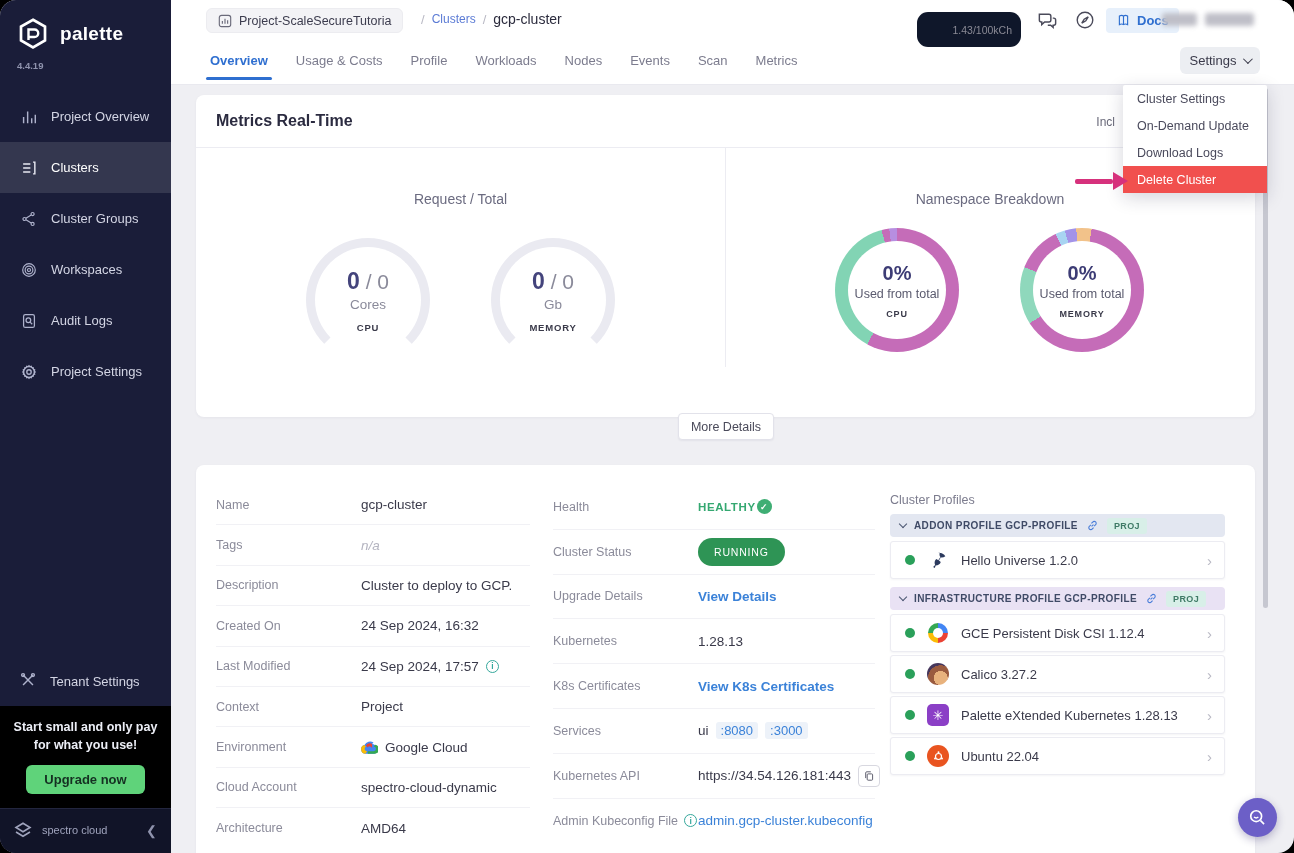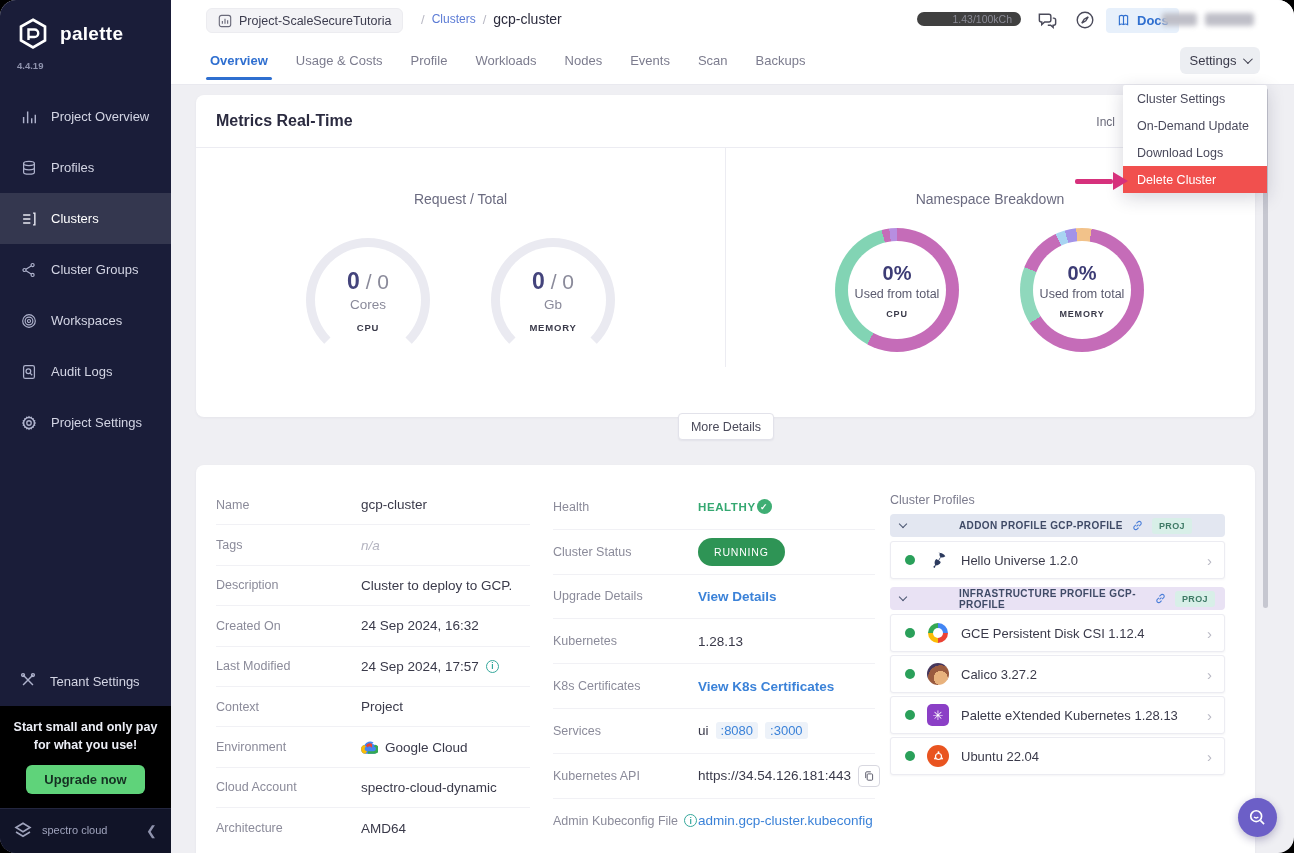--- a/index.html
+++ b/index.html
@@ -28,21 +28,21 @@
   .collapse { color:#8f93ad; font-size:13px; cursor:pointer; }
 
   
   .main { position:absolute; left:171px; top:0; width:1123px; height:853px; }
   .topbar { position:absolute; left:0; top:0; width:100%; height:85px; background:#fff; border-bottom:1px solid #e9e9ef; }
   .proj-pill { position:absolute; left:35px; top:8px; height:25px; display:flex; align-items:center; gap:7px; background:#f3f3f6; border:1px solid #ececf0; border-radius:6px; padding:0 11px; font-size:12.5px; color:#3c3c4e; cursor:pointer; }
   .crumbs { position:absolute; left:250px; top:11px; display:flex; align-items:center; gap:7px; }
   .crumb-sep { color:#b9b9c4; font-size:13px; }
   .crumb-link { color:#5b7bd5; font-size:12px; cursor:pointer; }
   .crumb-cur { color:#2b2b3d; font-size:14px; font-weight:500; }
-  .credits { position:absolute; left:746px; top:12px; width:104px; height:14px; background:#404040; border-radius:11px; font-size:10.5px; color:#8a8a95; display:flex; align-items:center; justify-content:flex-end; padding-right:9px; }
+  .credits { position:absolute; left:746px; top:12px; width:104px; height:35px; background:#0f172a; border-radius:11px; font-size:10.5px; color:#8a8a95; display:flex; align-items:center; justify-content:flex-end; padding-right:9px; }
   .top-icon { position:absolute; top:9px; width:24px; height:24px; color:#4a4a5a; cursor:pointer; }
   .docs-btn { position:absolute; left:935px; top:8px; height:25px; display:flex; align-items:center; gap:6px; background:#e7f0fb; border-radius:4px; padding:0 10px; color:#2f6fd0; font-size:13px; font-weight:600; cursor:pointer; }
   .user-blur { position:absolute; left:991px; top:13px; width:92px; height:14px; display:flex; gap:8px; filter:blur(2.5px); }
   .user-blur div { background:#bfbfc8; border-radius:3px; height:13px; }
 
   
   .tabs { position:absolute; left:25px; top:47px; display:flex; }
   .tab { padding:6px 14px 14px; font-size:13px; color:#7c7c8e; cursor:pointer; position:relative; }
   .tab.active { color:#2f6fd0; font-weight:700; }
   .tab.active::after { content:""; position:absolute; left:10px; right:10px; bottom:2px; height:3px; background:#2f6fd0; border-radius:2px; }
@@ -102,21 +102,21 @@
   .blue-link { color:#3b82d8; font-size:13.5px; cursor:pointer; }
   .port-chip { background:#edf2f9; color:#3b82d8; font-size:13px; padding:1px 5px; border-radius:3px; cursor:pointer; }
   .copy-btn { width:22px; height:22px; border:1px solid #d8d8e0; background:#fff; border-radius:4px; display:inline-flex; align-items:center; justify-content:center; color:#5a5a6a; cursor:pointer; }
 
   
   .cp-title { position:absolute; left:694px; top:28px; font-size:12.5px; color:#7c7c8e; }
   .cp-group-head { position:absolute; left:694px; width:335px; height:23px; display:flex; align-items:center; gap:8px; padding:0 10px; border-radius:4px; }
   .cp-head-addon { top:49px; background:#e3e7f1; }
   .cp-head-infra { top:122px; background:#e9e2f4; }
   .cp-chev { width:6px; height:6px; border-right:1.4px solid #4a5570; border-bottom:1.4px solid #4a5570; transform:rotate(45deg); margin-top:-3px; flex:0 0 6px; }
-  .cp-head-label { font-size:10px; font-weight:700; color:#3f4a66; letter-spacing:.4px;margin-left:45px; }
+  .cp-head-label { font-size:10px; font-weight:700; color:#3f4a66; letter-spacing:.4px; }
   .link-icon { color:#4a7ed9; display:inline-flex; }
   .proj-badge { background:#d8efe8; color:#3f7a66; font-size:9px; font-weight:700; padding:3px 7px; border-radius:3px; letter-spacing:.4px; }
   .cp-item { position:absolute; left:694px; width:335px; height:38px; background:#fff; border:1px solid #ececf2; border-radius:3px; box-shadow:0 1px 2px rgba(40,40,80,.05); display:flex; align-items:center; gap:12px; padding:0 12px 0 14px; cursor:pointer; }
   .cp-dot { width:10px; height:10px; background:#2aa05a; border-radius:50%; flex:0 0 10px; }
   .cp-ic { width:22px; height:22px; flex:0 0 22px; display:flex; align-items:center; justify-content:center; }
   .cp-name { font-size:13px; color:#3a3a4a; flex:1; }
   .cp-arrow { color:#b9b9c4; font-size:15px; }
   .ic-gce { width:20px; height:20px; border-radius:50%; background:conic-gradient(#4285f4 0 25%, #ea4335 25% 50%, #fbbc05 50% 75%, #34a853 75% 100%); position:relative; }
   .ic-gce::after { content:""; position:absolute; inset:5px; background:#fff; border-radius:50%; }
   .ic-calico { width:22px; height:22px; border-radius:50%; background:radial-gradient(circle at 62% 68%, #e8b27d 0 34%, #9a5b3f 35% 62%, #45365c 63% 100%); }
@@ -143,30 +143,20 @@
     <div class="version">4.4.19</div>
 
     <div class="nav">
       <div class="nav-item">
         <span class="nicon">
           <svg viewBox="0 0 20 20" width="18" height="18" fill="none" stroke="currentColor" stroke-width="1.6">
               <path d="M4 17v-7M8.5 17V4M13 17v-5.5M17 17V7.5"></path>
             </svg>
         </span>
         <span>Project Overview</span>
-      </div>
-      <div class="nav-item">
-        <span class="nicon">
-          <svg viewBox="0 0 20 20" width="18" height="18" fill="none" stroke="currentColor" stroke-width="1.4">
-              <ellipse cx="10" cy="5" rx="6" ry="2.3"></ellipse>
-              <path d="M4 5v4.8c0 1.3 2.7 2.3 6 2.3s6-1 6-2.3V5"></path>
-              <path d="M4 9.8v4.8c0 1.3 2.7 2.3 6 2.3s6-1 6-2.3V9.8"></path>
-            </svg>
-        </span>
-        <span>Profiles</span>
       </div>
       <div class="nav-item active">
         <span class="nicon">
           <svg viewBox="0 0 20 20" width="18" height="18" fill="none" stroke="currentColor" stroke-width="1.6">
               <path d="M3.5 5.5h8M3.5 10h8M3.5 14.5h8"></path>
               <path d="M14.5 3.5h2v13h-2"></path>
             </svg>
         </span>
         <span>Clusters</span>
       </div>
@@ -284,21 +274,21 @@
       </div>
 
       <div class="tabs">
         <div class="tab active">Overview</div>
         <div class="tab">Usage &amp; Costs</div>
         <div class="tab">Profile</div>
         <div class="tab">Workloads</div>
         <div class="tab">Nodes</div>
         <div class="tab">Events</div>
         <div class="tab">Scan</div>
-        <div class="tab">Backups</div>
+        <div class="tab">Metrics</div>
       </div>
       <button class="settings-btn">
         <span>Settings</span>
         <span class="chev-down"></span>
       </button>
     </div>
 
     <div class="card metrics-card">
       <div class="metrics-head">
         <span class="metrics-title">Metrics Real-Time</span>

